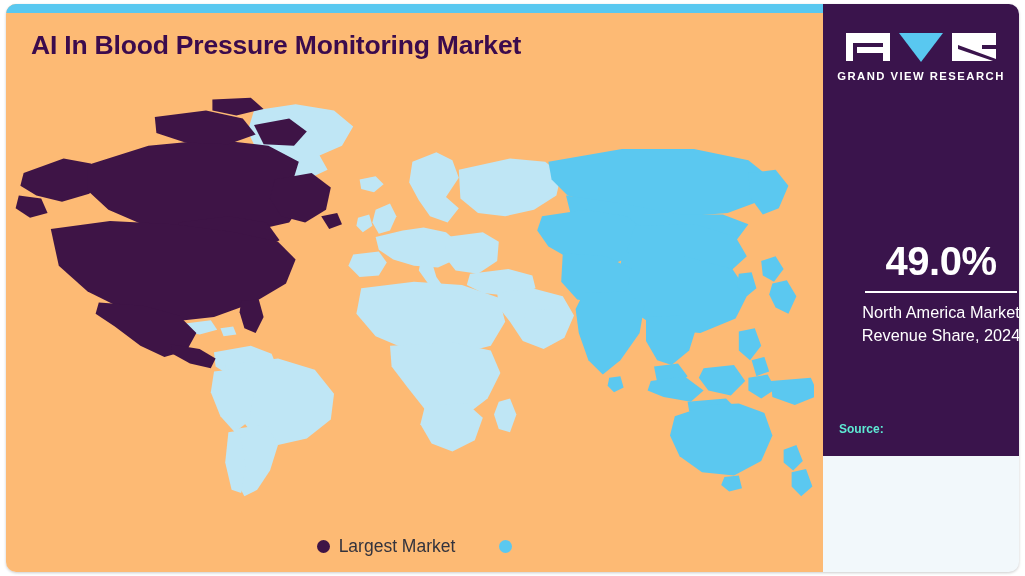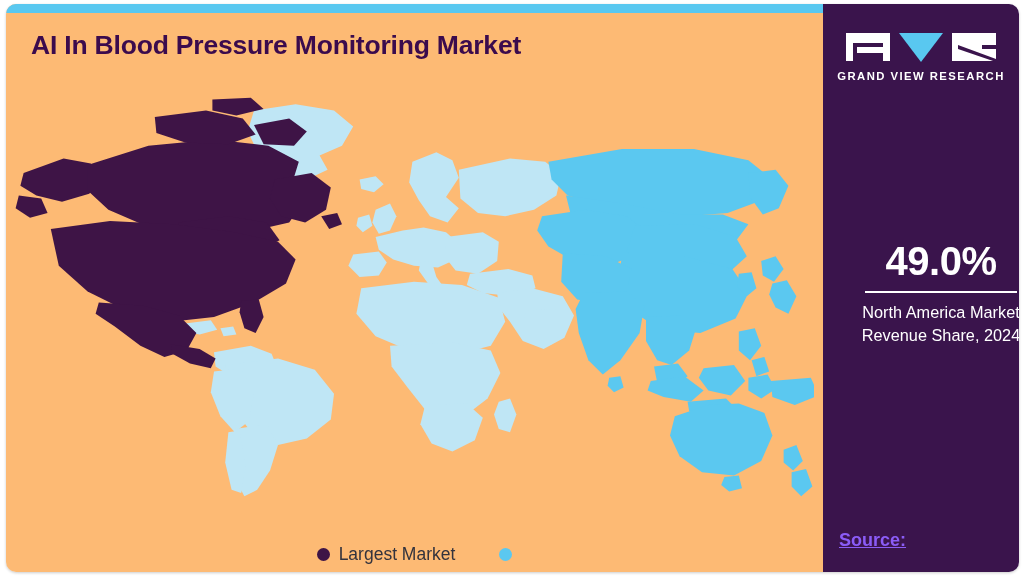--- a/index.html
+++ b/index.html
@@ -74,21 +74,20 @@
   
   #legend {
     position: absolute;
     left: 0;
     top: 532px;
     width: 817px;
     display: flex;
     justify-content: center;
     align-items: center;
     gap: 44px;
-    margin-top: 8px;
   }
   .legend-item {
     display: flex;
     align-items: center;
     gap: 9px;
   }
   .legend-dot {
     width: 13px;
     height: 13px;
     border-radius: 50%;
@@ -99,21 +98,21 @@
     color: #33333D;
     white-space: nowrap;
   }
 
   
   #side-panel {
     position: absolute;
     left: 817px;
     top: 0;
     width: 196px;
-    height: 568px;
+    height: 452px;
     background: #3A144C;
     color: #ffffff;
   }
 
   #logo-block {
     position: absolute;
     left: 0;
     top: 27px;
     width: 196px;
     text-align: center;
@@ -163,25 +162,24 @@
   }
 
   #source-block {
     position: absolute;
     left: 16px;
     bottom: 18px;
     width: 180px;
     text-align: left;
   }
   #source-label {
-    font-size: 18px;
+    font-size: 12px;
     font-weight: bold;
-    color: #8b5cf6;
+    color: #5eead4;
     line-height: 1.5;
-    text-decoration: underline;
   }
   #source-url {
     font-size: 12.8px;
     color: #ffffff;
     line-height: 1.5;
     white-space: nowrap;
   }
 </style>
 </head>
 <body>

